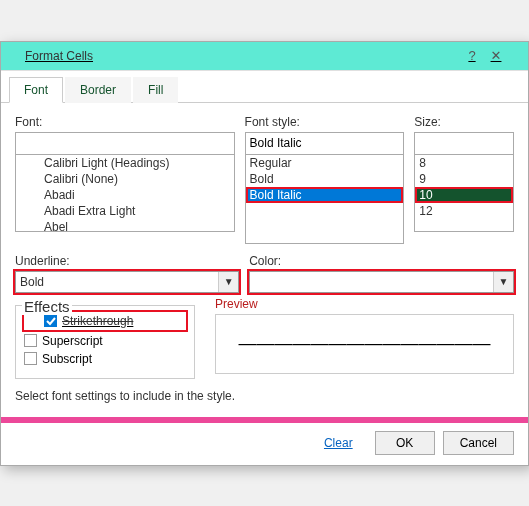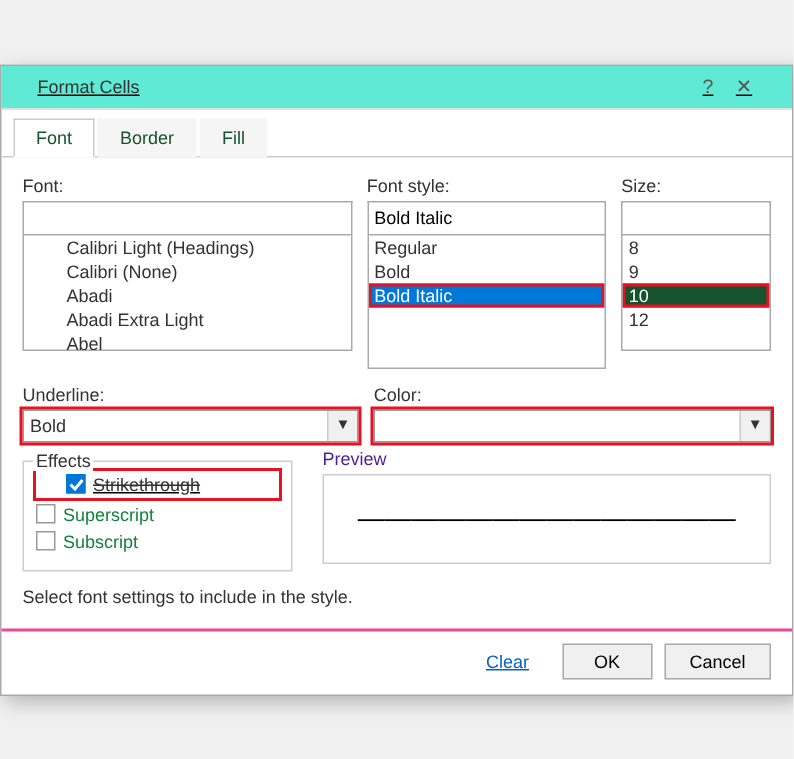--- a/index.html
+++ b/index.html
@@ -140,21 +140,21 @@
       margin-top: 4px;
     }
     .effects-group {
       border: 1px solid #ccc;
       padding: 6px 8px 8px 8px;
       margin-top: 8px;
       position: relative;
       width: 180px;
     }
     .effects-group-title {
-      font-size: 12px;
+      font-size: 15px;
       color: #333;
       background: #fff;
       display: inline-block;
       padding: 0 2px;
       position: absolute;
       top: -8px;
       left: 6px;
     }
     .checkbox-row {
       display: flex;
@@ -178,30 +178,30 @@
       border-color: #0078d7;
     }
     .checkbox-label {
       font-size: 12px;
       color: #333;
     }
     .checkbox-label.strikethrough {
       text-decoration: line-through;
     }
     .checkbox-label.disabled {
-      color: #15803d;
+      color: #000000;
     }
     .preview-col {
       flex: 1;
       display: flex;
       flex-direction: column;
     }
     .preview-label {
       font-size: 12px;
-      color: #4c1d95;
+      color: #b91c1c;
       margin-bottom: 3px;
     }
     .preview-box {
       border: 1px solid #ccc;
       height: 60px;
       background: #fff;
       display: flex;
       align-items: center;
       justify-content: center;
       font-size: 18px;
@@ -209,21 +209,21 @@
     .hint-text {
       font-size: 12px;
       color: #333;
       margin-top: 10px;
     }
     .footer {
       display: flex;
       justify-content: flex-start;
       align-items: center;
       padding: 8px 14px 10px 4px;
-      border-top: 2px solid #ec4899;
+      border-top: 6px solid #ec4899;
       gap: 8px;
     }
     .btn {
       padding: 4px 16px;
       font-size: 12px;
       border: 1px solid #aaa;
       background: #f0f0f0;
       cursor: pointer;
       min-width: 60px;
       text-align: center;

